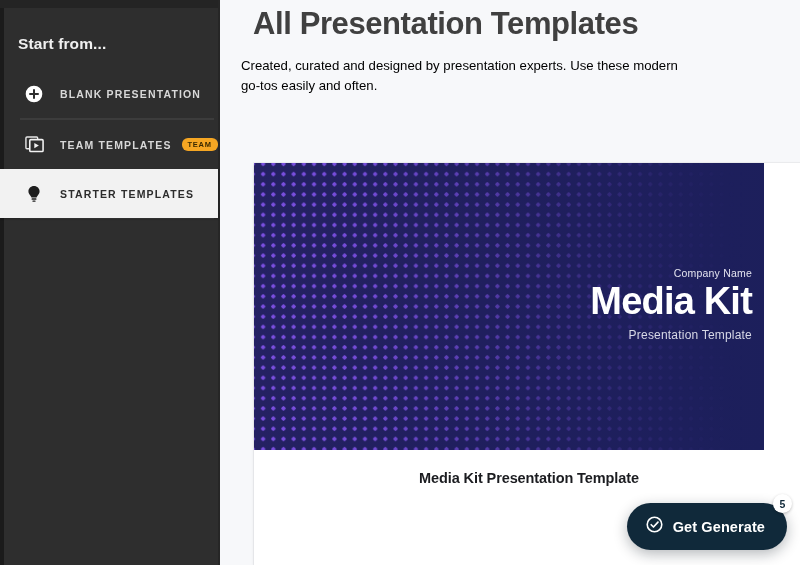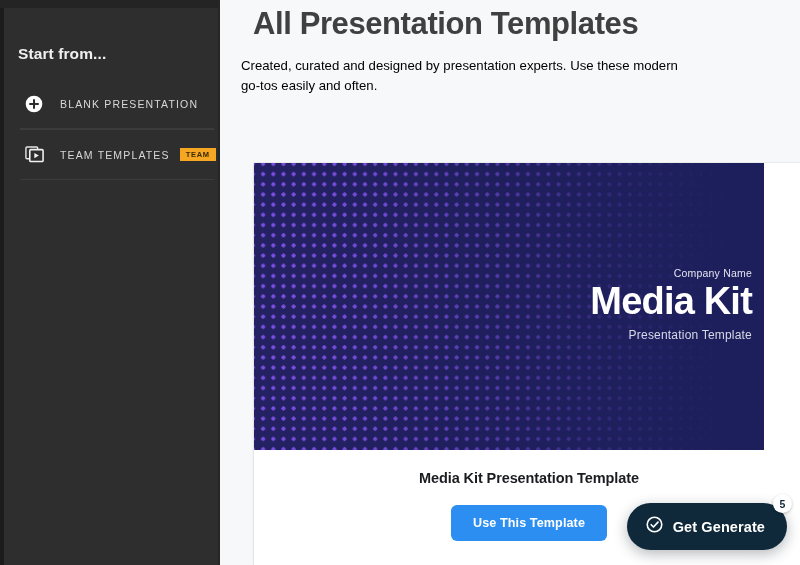--- a/index.html
+++ b/index.html
@@ -17,21 +17,21 @@
     background: #f7f8fa;
   }
 
   
   .sidebar {
     position: relative;
     width: 220px;
     height: 565px;
     background: #2e2e2e;
     flex: 0 0 220px;
-    padding-top: 26px;
+    padding-top: 16px;
   }
   .sidebar-edge-left {
     position: absolute;
     left: 0; top: 0;
     width: 4px; height: 565px;
     background: #1b1b1b;
   }
   .sidebar-topband {
     position: absolute;
     left: 0; top: 0;
@@ -80,35 +80,35 @@
     height: 24px;
     flex: 0 0 24px;
     display: flex;
     align-items: center;
     justify-content: center;
     margin-right: 14px;
   }
   .nav-label {
     color: #d8d8d8;
     font-size: 10.5px;
-    font-weight: normal;
+    font-weight: bold;
     letter-spacing: 1.15px;
     text-transform: uppercase;
     white-space: nowrap;
   }
   .nav-item.selected .nav-label { color: #2c2c2c; }
   .team-badge {
     margin-left: 10px;
     background: #f5a623;
     color: #3a2a00;
     font-size: 7.5px;
     font-weight: bold;
     letter-spacing: 0.7px;
     padding: 3px 6px 2px 6px;
-    border-radius: 0;
+    border-radius: 6px;
     line-height: 1;
   }
 
   
   .main {
     position: relative;
     flex: 1 1 auto;
     height: 565px;
     background: #f7f8fa;
     overflow: hidden;
@@ -277,20 +277,30 @@
           <svg width="21" height="21" viewBox="0 0 24 24">
             <rect x="2.2" y="3.4" width="13.4" height="13.4" rx="1.2" fill="none" stroke="#e8e8e8" stroke-width="1.6"></rect>
             <rect x="6.6" y="6.4" width="15.2" height="13.6" rx="1.2" fill="#2e2e2e" stroke="#f2f2f2" stroke-width="1.8"></rect>
             <path d="M11.8 10.2l5.2 3-5.2 3z" fill="#f2f2f2"></path>
           </svg>
         </span>
         <span class="nav-label">Team Templates</span>
         <span class="team-badge">TEAM</span>
       </div>
 
+      <div class="nav-item selected">
+        <span class="nav-icon">
+          <svg width="20" height="20" viewBox="0 0 24 24" fill="#1f1f1f">
+            <path d="M12 2.3c-3.9 0-6.7 2.9-6.7 6.5 0 2.5 1.3 4 2.4 5.2.7.8 1.2 1.4 1.2 2.2h6.2c0-.8.5-1.4 1.2-2.2 1.1-1.2 2.4-2.7 2.4-5.2 0-3.6-2.8-6.5-6.7-6.5z"></path>
+            <rect x="9.1" y="17.2" width="5.8" height="1.7" rx="0.6"></rect>
+            <rect x="10.1" y="19.7" width="3.8" height="1.6" rx="0.6"></rect>
+          </svg>
+        </span>
+        <span class="nav-label">Starter Templates</span>
+      </div>
       <div class="nav-divider"></div>
 
 
     </nav>
   </aside>
 
   <main class="main">
 
     <h1 class="page-title">All Presentation Templates</h1>
     <p class="page-subtitle">Created, curated and designed by presentation experts. Use these modern go-tos easily and often.</p>
@@ -301,21 +311,20 @@
         <div class="slide-dots"></div>
         <div class="slide-text">
           <div class="slide-company">Company Name</div>
           <div class="slide-heading">Media Kit</div>
           <div class="slide-sub">Presentation Template</div>
         </div>
       </div>
 
       <div class="card-body">
         <div class="card-title">Media Kit Presentation Template</div>
-        <button class="use-btn">Use This Template</button>
       </div>
 
     </section>
 
     <div class="get-started">
       <span>
         <svg width="19" height="19" viewBox="0 0 24 24" fill="none">
           <circle cx="12" cy="12" r="9.2" stroke="#ffffff" stroke-width="2"></circle>
           <path d="M7.8 12.3l2.9 2.9 5.7-6.2" stroke="#ffffff" stroke-width="2.1" stroke-linecap="round" stroke-linejoin="round"></path>
         </svg>

